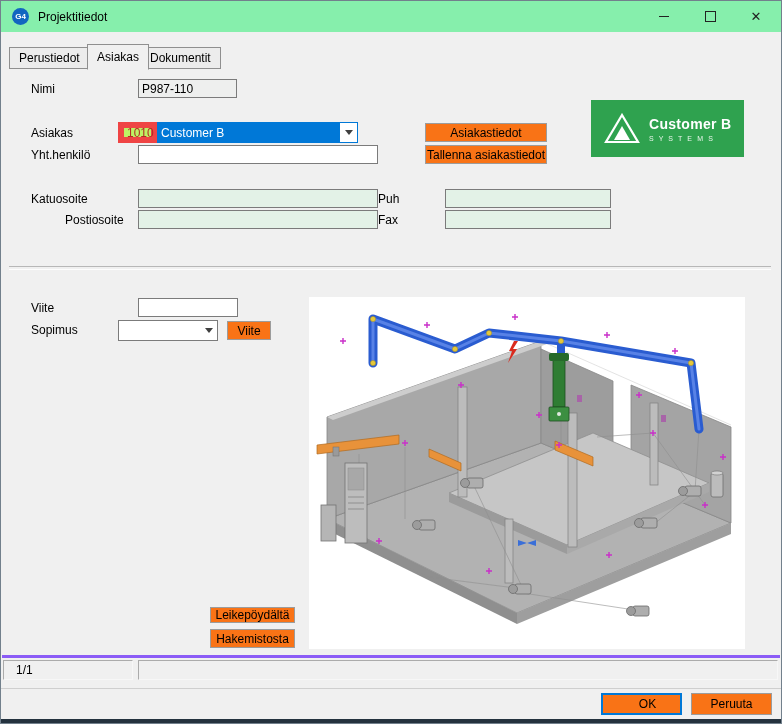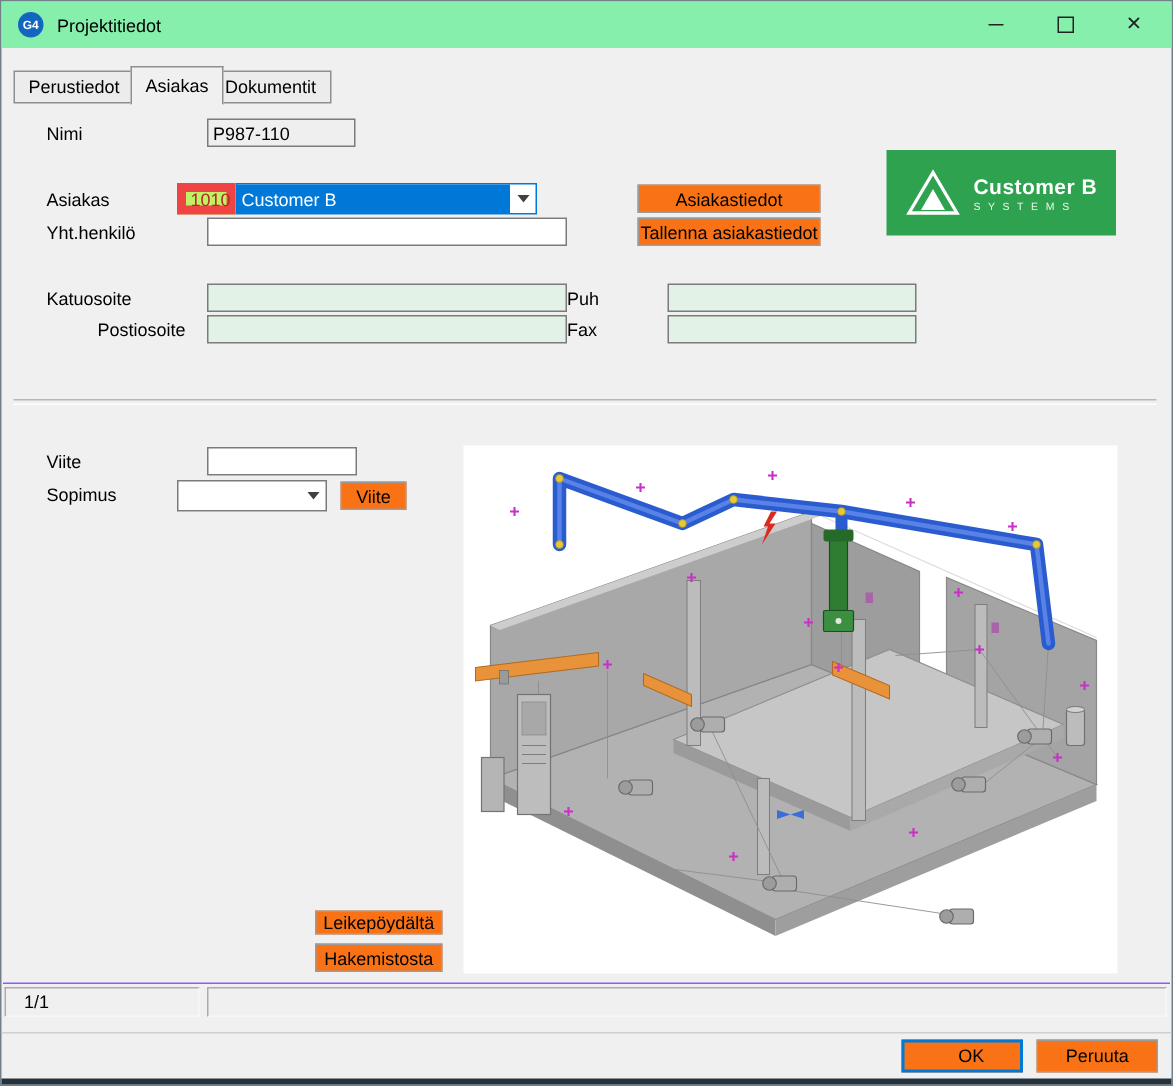--- a/index.html
+++ b/index.html
@@ -31,21 +31,21 @@
   .arrow-glyph{width:0;height:0;border-left:4px solid transparent;border-right:4px solid transparent;border-top:5px solid #404040;}
   .btn{position:absolute;background:#f97316;border:1px solid #9c9c9c;font-family:inherit;font-size:12px;display:flex;align-items:center;justify-content:center;white-space:nowrap;box-sizing:border-box;}
   .btn-default{border:2px solid #0078d7;padding-left:12px;}
   .logo{position:absolute;left:590px;top:99px;width:153px;height:57px;background:#2fa24f;display:flex;align-items:center;}
   .logo-icon{margin-left:12px;flex:0 0 auto;display:flex;}
   .logo-textcol{margin-left:8px;display:flex;flex-direction:column;}
   .logo-name{color:#fff;font-size:14px;font-weight:bold;letter-spacing:0.3px;}
   .logo-sub{color:#eaf6ec;font-size:7px;letter-spacing:1.6px;margin-top:3px;}
   .divider{position:absolute;left:8px;right:10px;top:265px;height:2px;border-top:1px solid #b7b7b7;border-bottom:1px solid #fdfdfd;}
   .cad{position:absolute;left:308px;top:296px;width:436px;height:352px;background:#fff;}
-  .statusbar{position:absolute;left:1px;right:1px;top:654px;height:24px;border-top:1px solid #8b5cf6;}
+  .statusbar{position:absolute;left:1px;right:1px;top:654px;height:24px;border-top:3px solid #8b5cf6;}
   .status-cell{position:absolute;top:2px;height:20px;border:1px solid;border-color:#ababab #f7f7f7 #f7f7f7 #ababab;display:flex;align-items:center;padding:0 12px;box-sizing:border-box;}
   .cell-left{left:1px;width:130px;}
   .cell-right{left:136px;right:2px;}
   .footer-sep{position:absolute;left:0;right:0;top:687px;border-top:1px solid #cfcfcf;}
   .bottom-edge{position:absolute;left:0;right:0;bottom:0;height:4px;background:#24323e;}
 </style>
 </head>
 <body>
 
 <div class="window">

